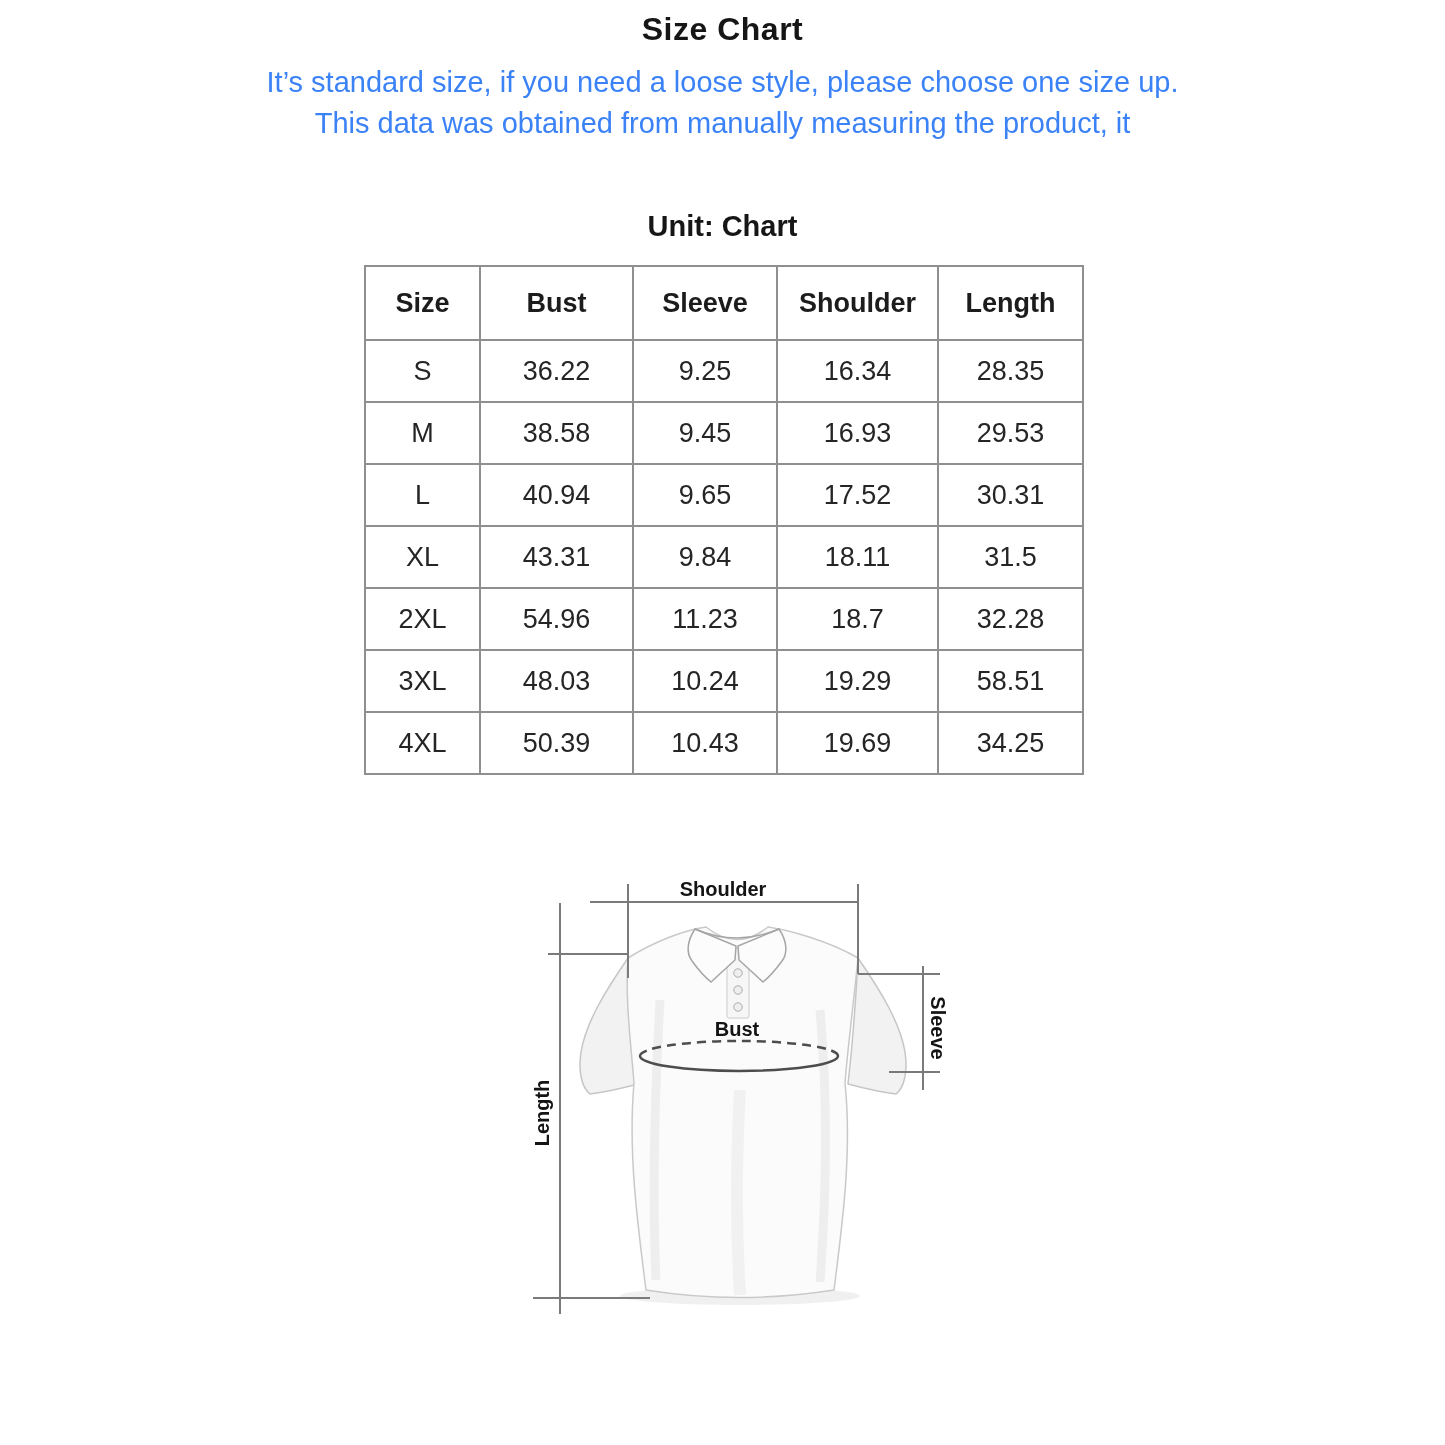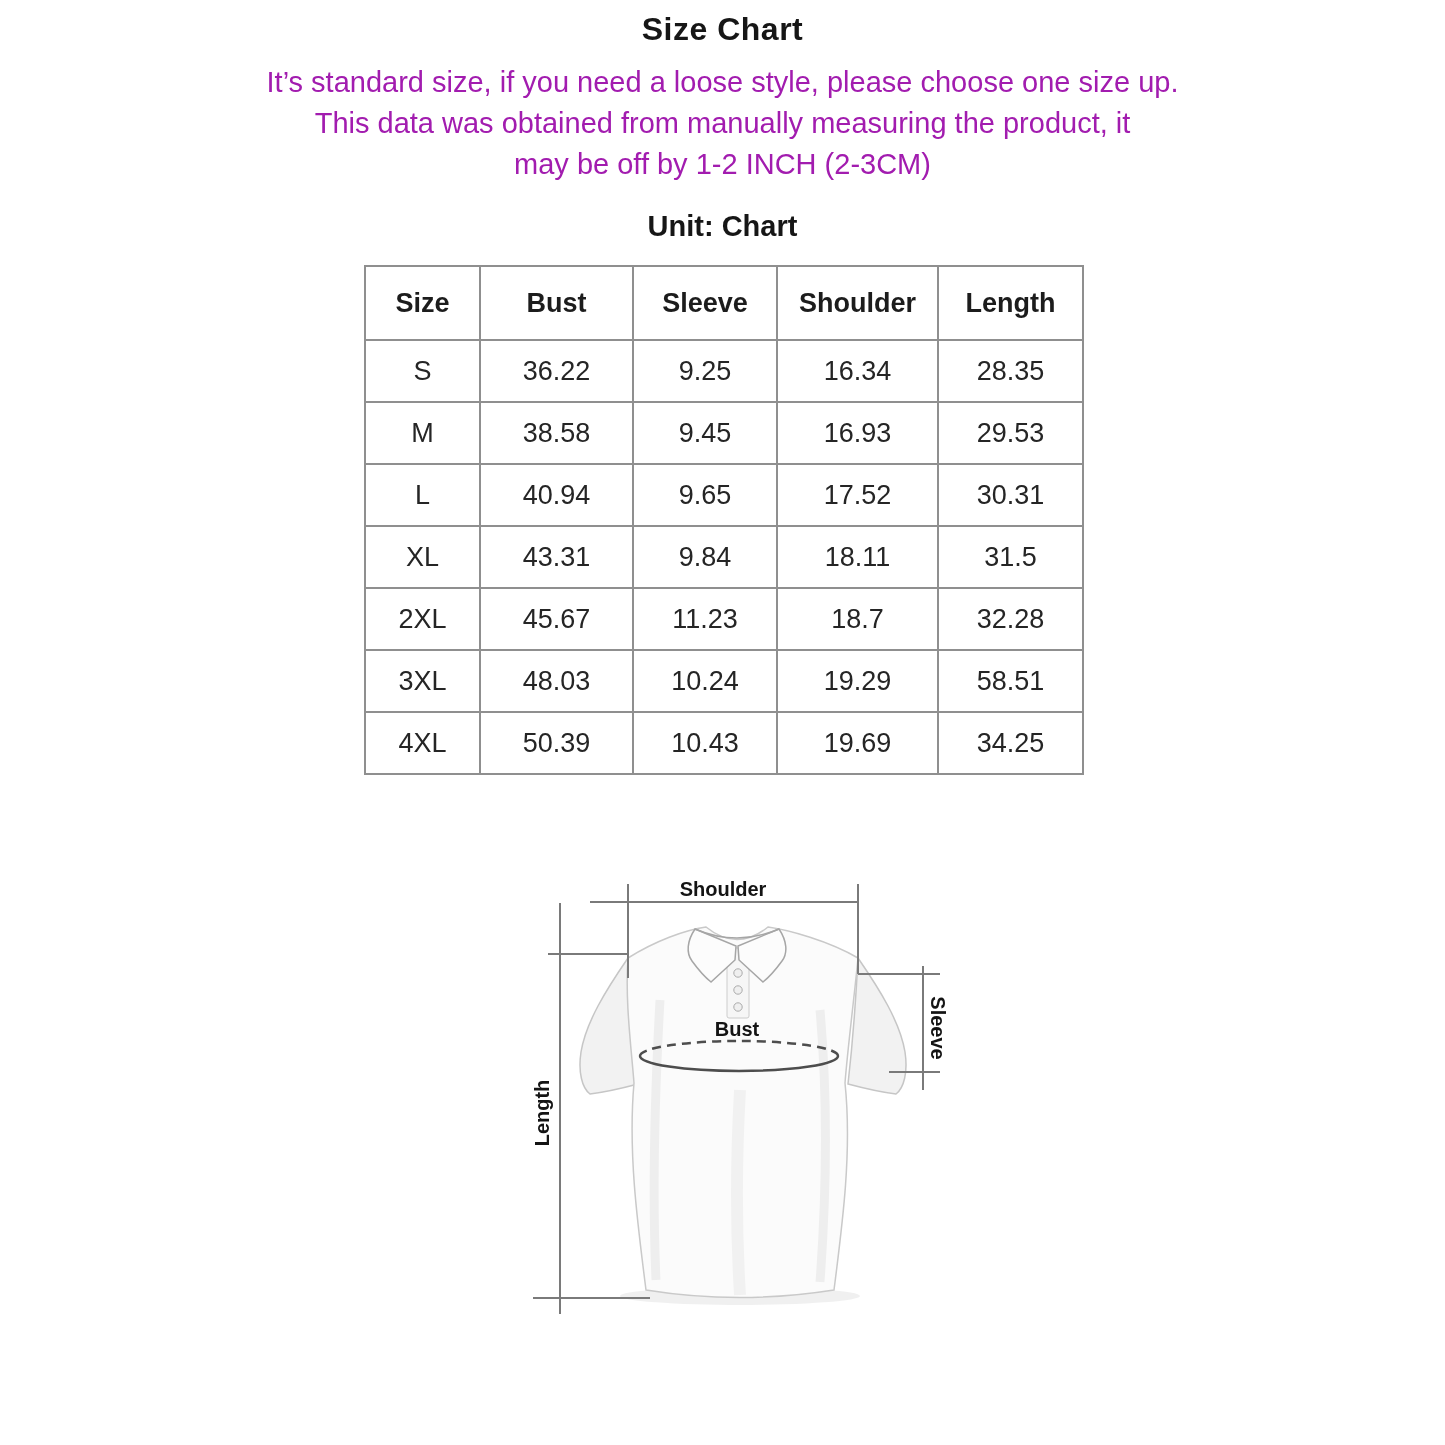--- a/index.html
+++ b/index.html
@@ -25,21 +25,21 @@
     top: 11px;
     font-size: 32px;
     font-weight: 700;
     letter-spacing: 0.5px;
     color: #161616;
   }
   .description {
     top: 62px;
     font-size: 29px;
     line-height: 41px;
-    color: #a21caf;
+    color: #3b82f6;
   }
   .unit-label {
     top: 210px;
     font-size: 29px;
     font-weight: 700;
     color: #161616;
   }
   .size-table {
     position: absolute;
     left: 364px;
@@ -94,21 +94,20 @@
 </head>
 <body>
 
 <div class="page">
 
   <div class="centered-text title">Size Chart</div>
 
   <div class="centered-text description">
     <div>It’s standard size, if you need a loose style, please choose one size up.</div>
     <div>This data was obtained from manually measuring the product, it</div>
-    <div>may be off by 1-2 INCH (2-3CM)</div>
   </div>
 
   <div class="centered-text unit-label">Unit: Chart</div>
 
   <table class="size-table">
     <colgroup>
       <col class="col-size">
         <col class="col-bust">
         <col class="col-sleeve">
         <col class="col-shoulder">
@@ -147,21 +146,21 @@
       </tr>
       <tr>
         <td>XL</td>
         <td>43.31</td>
         <td>9.84</td>
         <td>18.11</td>
         <td>31.5</td>
       </tr>
       <tr>
         <td>2XL</td>
-        <td>45.67</td>
+        <td>54.96</td>
         <td>11.23</td>
         <td>18.7</td>
         <td>32.28</td>
       </tr>
       <tr>
         <td>3XL</td>
         <td>48.03</td>
         <td>10.24</td>
         <td>19.29</td>
         <td>58.51</td>

